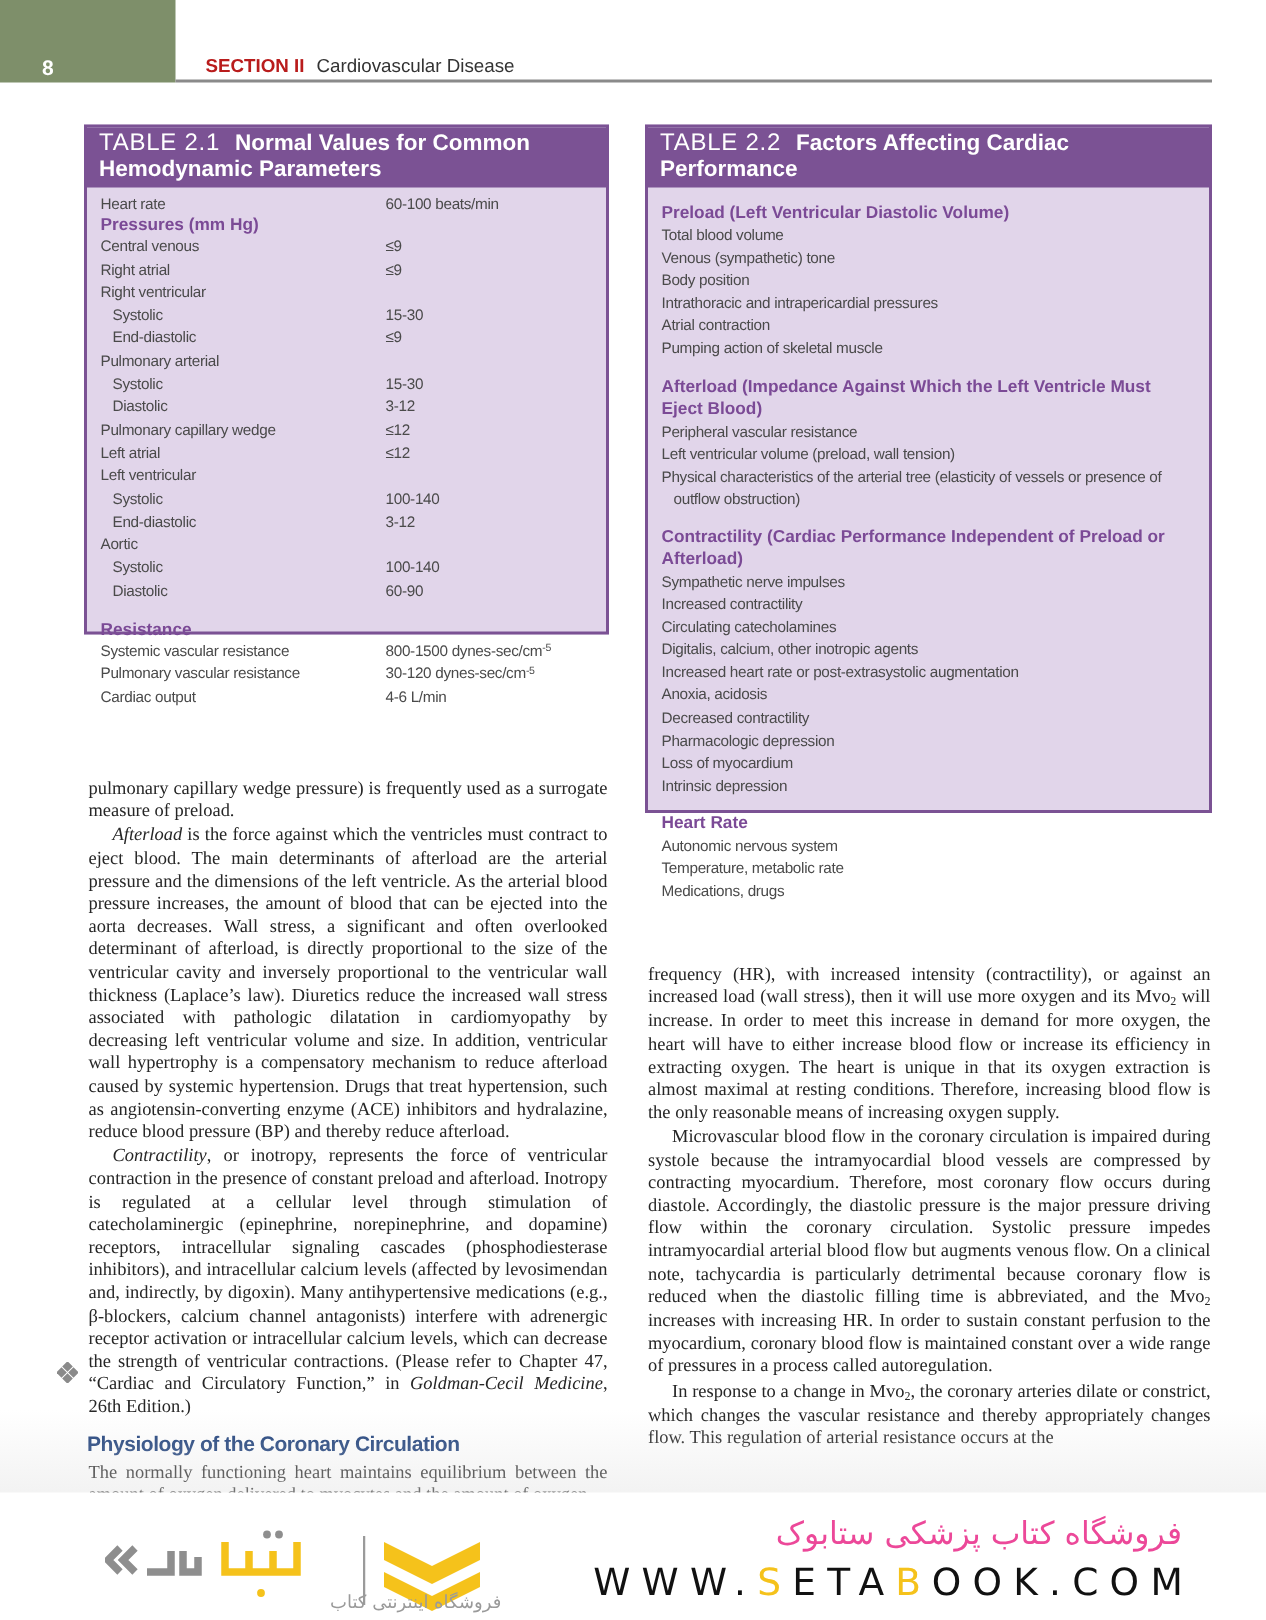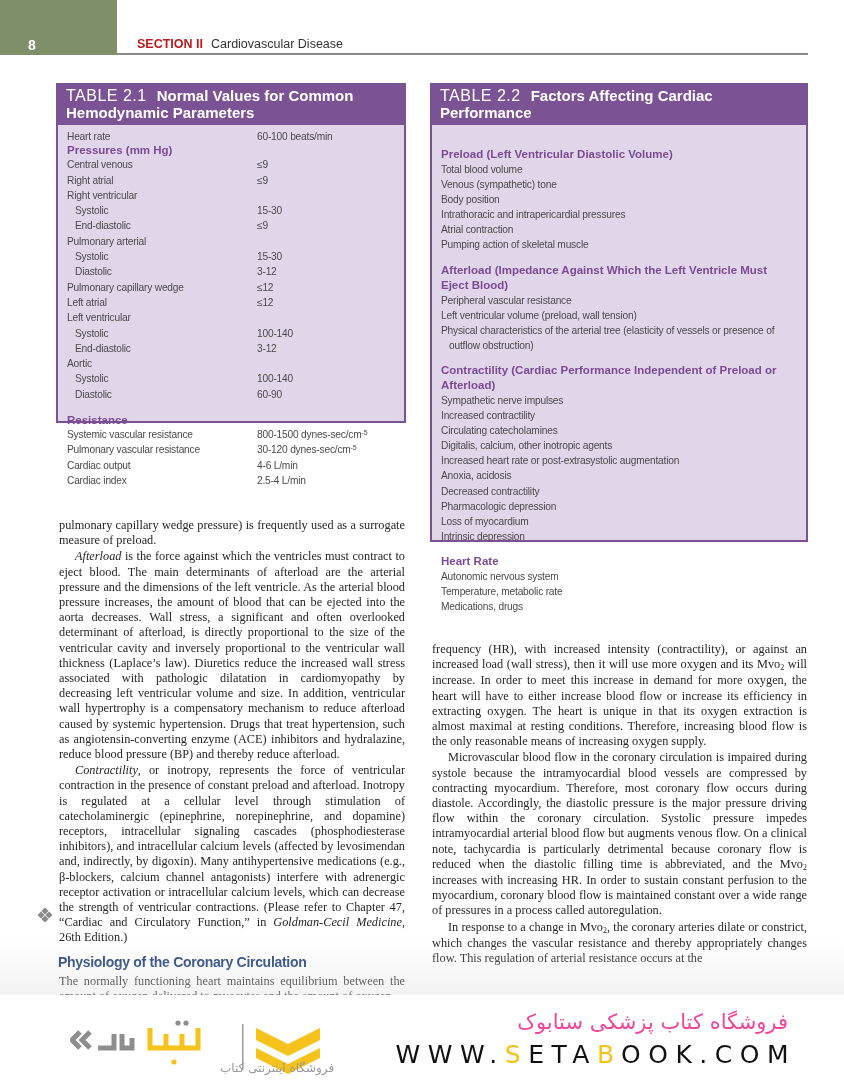--- a/index.html
+++ b/index.html
@@ -21,21 +21,21 @@
   .tbl-body { padding: 4px 9px 6px 9px; font-size: 10.2px; color: #4a4a4a; letter-spacing: -0.2px; }
   .t1-row { display: flex; height: 15.3px; line-height: 15.3px; }
   .t1-row .lab { width: 190px; white-space: nowrap; }
   .t1-row .val { white-space: nowrap; }
   .t1-row.indent .lab { padding-left: 8px; }
   .sect-head { color: #7b4a96; font-weight: bold; font-size: 11.5px; line-height: 13px; letter-spacing: 0; }
   .gap { height: 12px; }
   .t2-item { line-height: 15.1px; white-space: nowrap; }
   .t2-item.wrap { white-space: normal; padding-left: 8px; text-indent: -8px; }
   .t2-head { color: #7b4a96; font-weight: bold; font-size: 11.5px; line-height: 15px; letter-spacing: 0; margin-top: 10px; }
-  .t2-head.first { margin-top: 18px; }
+  .t2-head.first { margin-top: 6px; }
   sup { font-size: 7px; vertical-align: top; position: relative; top: -2px; }
 
   
   .col { position: absolute; font-size: 12.3px; line-height: 15.2px; text-align: justify; color: #262626; }
   .col p { margin: 1px; }
   .col p.ind { text-indent: 16px; }
   .col em { font-style: italic; }
   sub { font-size: 8px; vertical-align: baseline; position: relative; top: 2px; }
   .h2 { font-family: "Liberation Sans", sans-serif; font-weight: bold; color: #1d3f7a; font-size: 14px; line-height: 20px; margin: 6px 0 2px 0; letter-spacing: -0.3px; }
   .diamond { position: absolute; left: 38px; top: 908px; width: 14px; height: 14px; }
@@ -143,24 +143,20 @@
           <span class="lab">Systemic vascular resistance</span>
           <span class="val"><span>800-1500 dynes-sec/cm</span><sup>-5</sup></span>
         </div>
         <div class="t1-row">
           <span class="lab">Pulmonary vascular resistance</span>
           <span class="val"><span>30-120 dynes-sec/cm</span><sup>-5</sup></span>
         </div>
         <div class="t1-row">
           <span class="lab">Cardiac output</span>
           <span class="val"><span>4-6 L/min</span><sup></sup></span>
-        </div>
-        <div class="t1-row">
-          <span class="lab">Cardiac index</span>
-          <span class="val"><span>2.5-4 L/min</span><sup></sup></span>
         </div>
       </div>
   </div>
 </div>
 
 <div class="tbl" id="t2" style="left:430px; top:83px; width:378px; height:459px;">
   <div class="tbl-head">
     <span class="tnum">TABLE 2.2</span><span class="ttitle">Factors Affecting Cardiac Performance</span>
   </div>
   <div class="tbl-body" id="t2-body">

